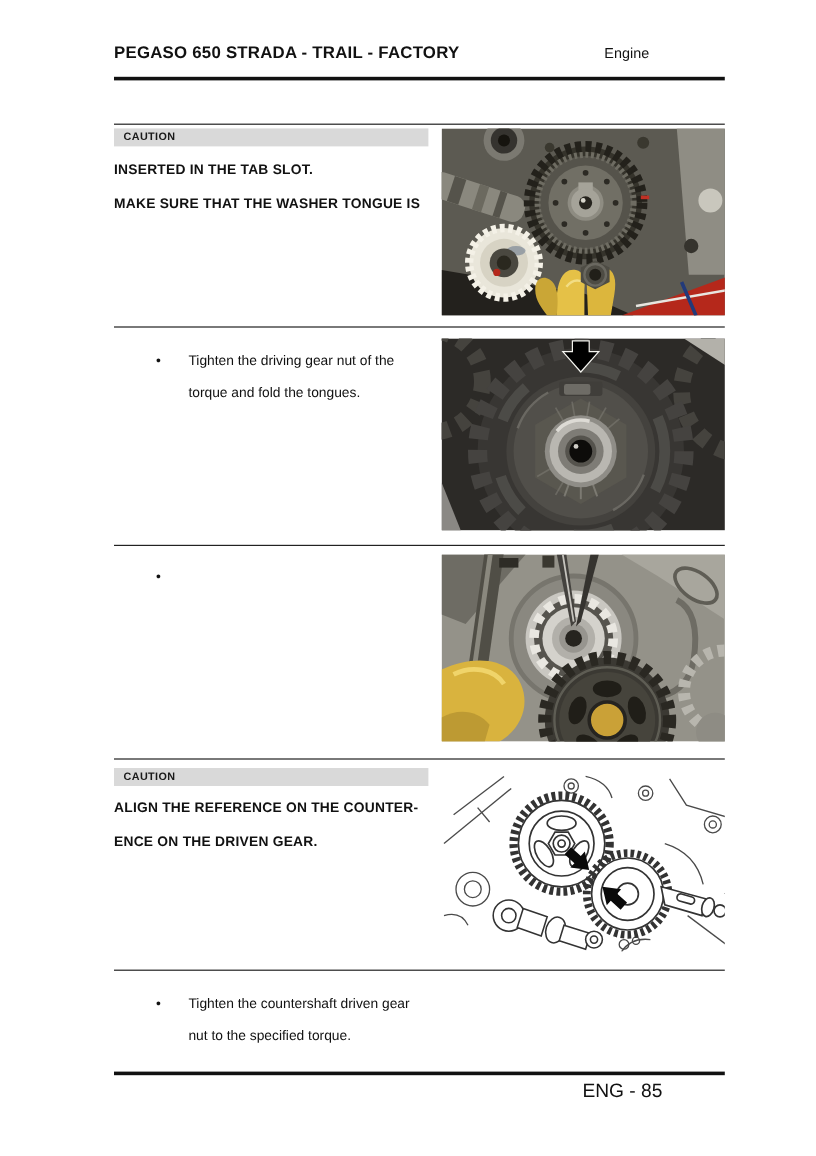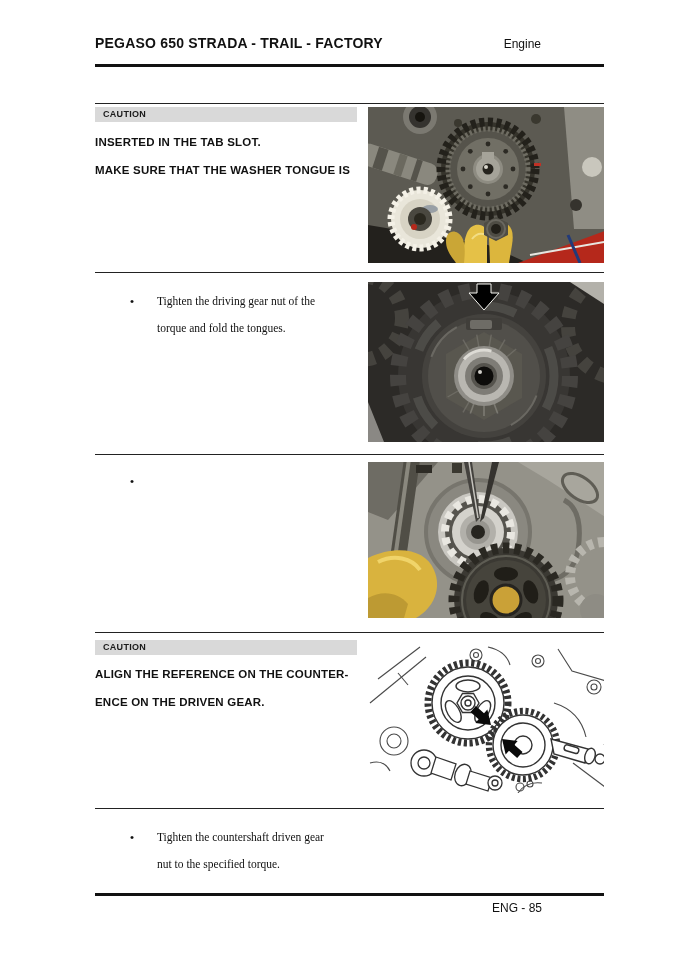--- a/index.html
+++ b/index.html
@@ -20,26 +20,26 @@
   .caution-bar {
     position:absolute; left:95px; width:262px; height:15px;
     background:#d9d9d9; line-height:15px;
     font-size:9px; font-weight:bold; letter-spacing:.3px;
     padding-left:8px; color:#1a1a1a;
   }
   .caution-text { position:absolute; left:95px; font-size:11.5px; font-weight:bold; line-height:28px; letter-spacing:.2px; white-space:nowrap; }
 
   .step { position:absolute; left:130px; font-size:11.5px; line-height:27px; }
   .step .bullet { position:absolute; left:0; top:0; }
-  .step .lines { margin-left:27px; white-space:nowrap;font-family:Liberation Serif, serif; }
+  .step .lines { margin-left:27px; white-space:nowrap; }
 
   .figure { position:absolute; left:368px; }
   .figure svg { display:block; width:100%; height:100%; }
 
-  .footer-page { position:absolute; right:62px; top:901px; font-size:12px; }
+  .footer-page { position:absolute; right:52px; top:901px; font-size:16px; }
 </style>
 </head>
 <body>
 
 <div class="page">
 
   <div class="hdr-title">PEGASO 650 STRADA - TRAIL - FACTORY</div>
   <div class="hdr-chapter">Engine</div>
   <div class="rule-thick" style="top:64px;"></div>
 

